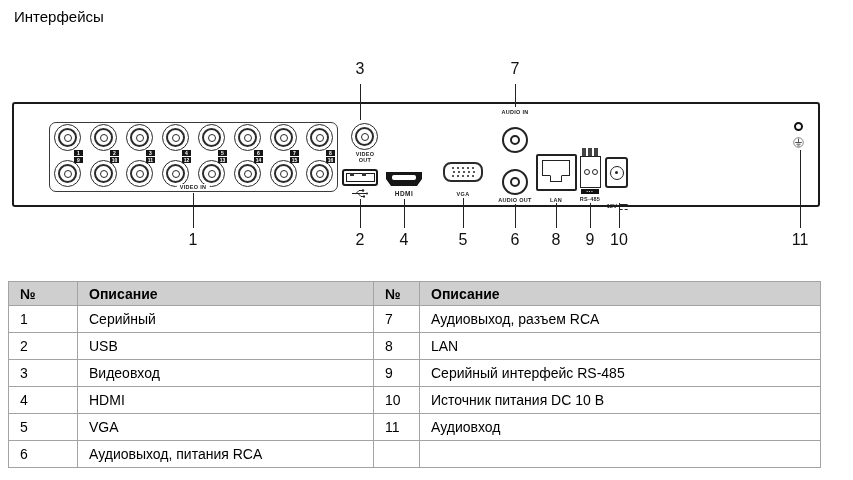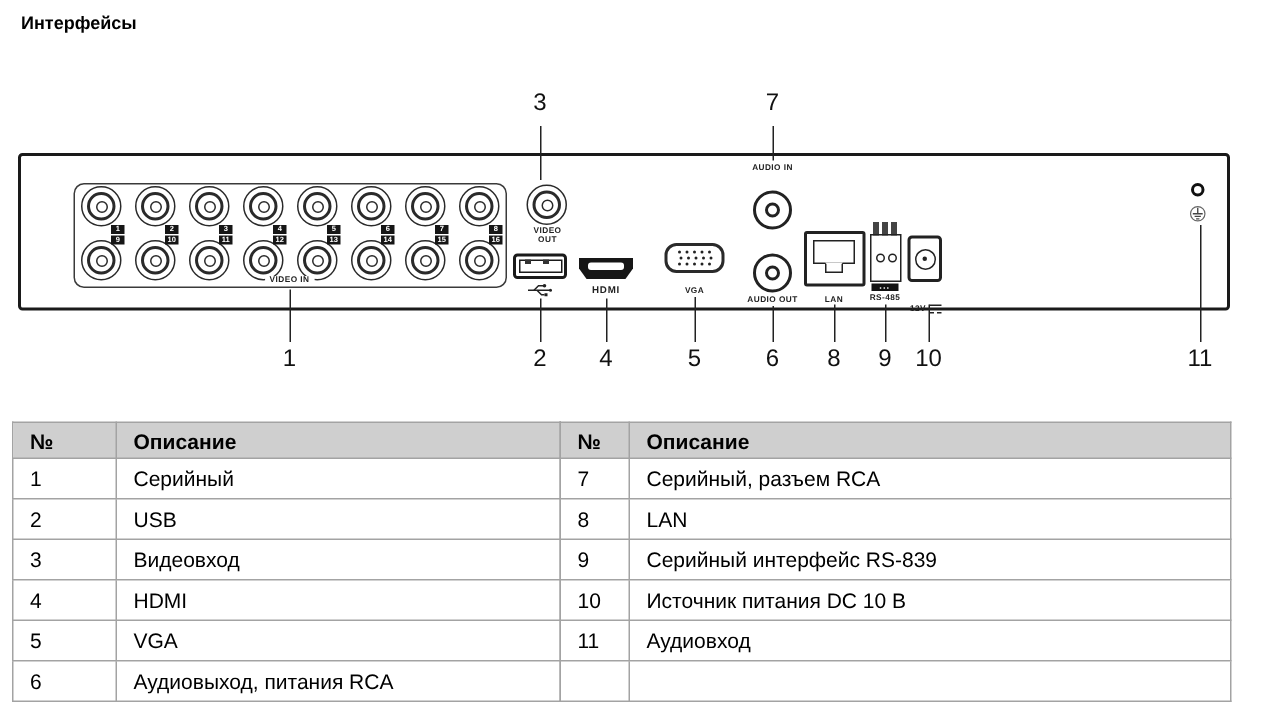--- a/index.html
+++ b/index.html
@@ -4,21 +4,21 @@
 <style>
   :root{
     --ink:#1a1a1a;
     --header-bg:#cfcfcf;
     --table-border:#a3a3a3;
   }
   html,body{margin:0;padding:0;background:#fff;}
   body{font-family:"Liberation Sans", sans-serif;color:#000;}
   .page{position:relative;width:853px;height:480px;background:#fff;overflow:hidden;}
 
-  .doc-title{position:absolute;left:14px;top:8px;font-size:12px;font-weight:bold;color:#000;}
+  .doc-title{position:absolute;left:14px;top:8px;font-size:15px;font-weight:normal;color:#000;}
 
   
   .diagram{position:absolute;left:0;top:0;width:853px;height:270px;}
   .panel{position:absolute;left:12px;top:102px;width:808px;height:105px;
          border:2px solid var(--ink);border-radius:3px;box-sizing:border-box;background:#fff;}
   .bnc-block{position:absolute;left:49px;top:122px;width:289px;height:70px;
              border:1px solid #3a3a3a;border-radius:7px;box-sizing:border-box;}
   .bnc{position:absolute;width:27px;height:27px;border:1px solid #2a2a2a;border-radius:50%;
        display:flex;align-items:center;justify-content:center;box-sizing:border-box;}
   .bnc-mid{width:19px;height:19px;border:2px solid #2a2a2a;border-radius:50%;
@@ -394,29 +394,29 @@
       </colgroup>
     <thead>
       <tr>
         <th>№</th>
         <th>Описание</th>
       </tr>
     </thead>
     <tbody>
         <tr>
           <td>7</td>
-          <td>Серийный, разъем RCA</td>
+          <td>Аудиовыход, разъем RCA</td>
         </tr>
         <tr>
           <td>8</td>
           <td>LAN</td>
         </tr>
         <tr>
           <td>9</td>
-          <td>Серийный интерфейс RS-839</td>
+          <td>Серийный интерфейс RS-485</td>
         </tr>
         <tr>
           <td>10</td>
           <td>Источник питания DC 10 В</td>
         </tr>
         <tr>
           <td>11</td>
           <td>Аудиовход</td>
         </tr>
         <tr>

